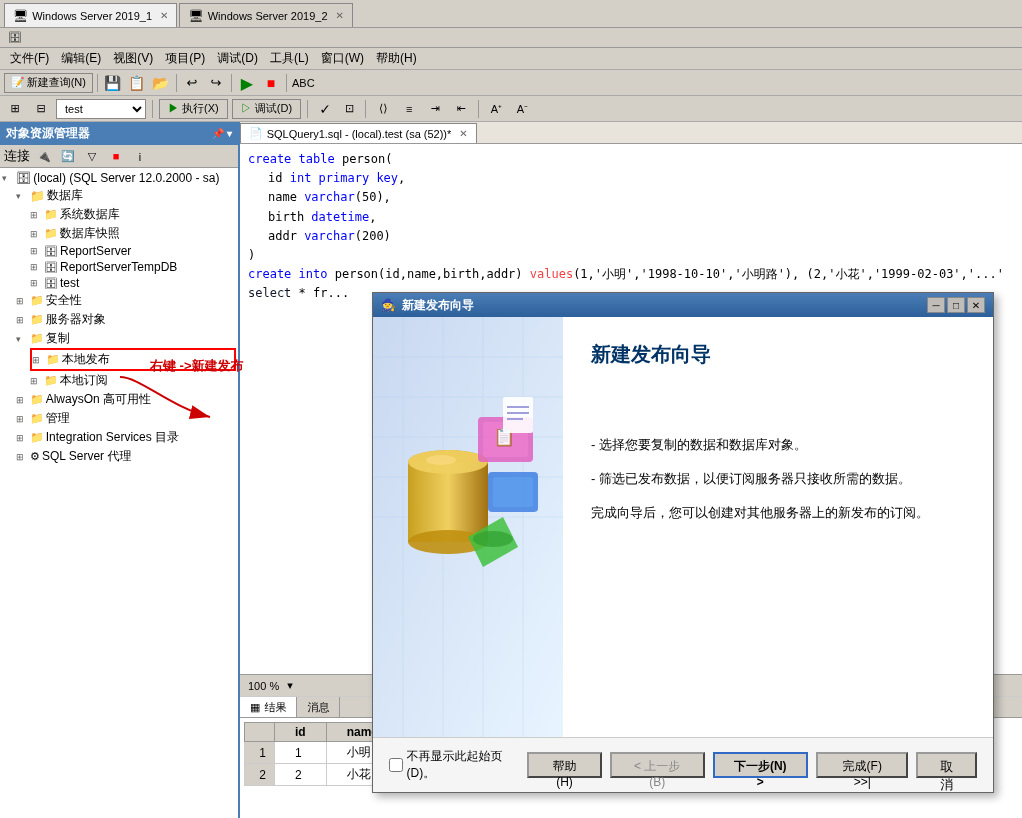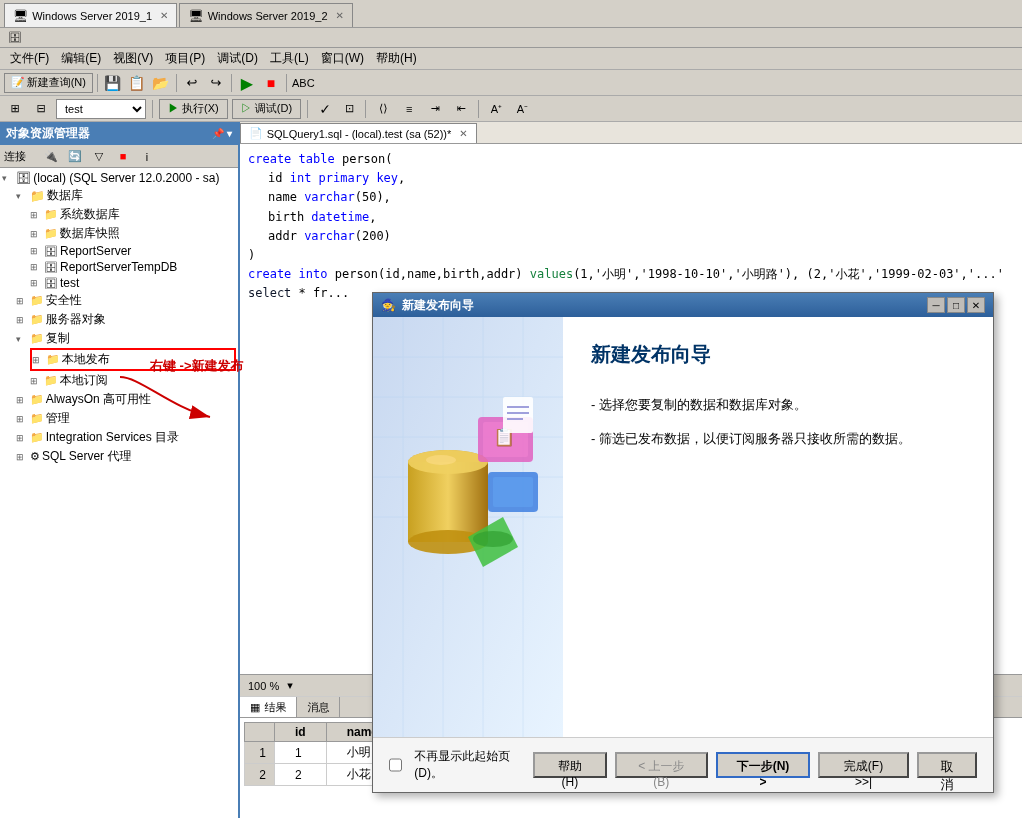--- a/index.html
+++ b/index.html
@@ -87,21 +87,21 @@
 
   <div style="width:240px;background:white;border-right:2px solid #4a7eb5;display:flex;flex-direction:column;position:relative;">
     <div style="background:#4a7eb5;color:white;padding:3px 6px;font-size:12px;font-weight:bold;display:flex;align-items:center;justify-content:space-between;">
       <span>对象资源管理器</span>
       <div style="display:flex;gap:2px;">
         <span style="cursor:pointer;font-size:10px;">📌</span>
         <span style="cursor:pointer;font-size:10px;">▾</span>
       </div>
     </div>
     <div style="background:#d4d0c8;padding:2px 4px;display:flex;align-items:center;gap:4px;border-bottom:1px solid #999;">
-      <span style="font-size:11px;margin-right:11px;">连接</span>
+      <span style="font-size:13px;margin-right:0;">连接</span>
       <button style="width:20px;height:18px;background:#d4d0c8;border:1px solid transparent;font-size:11px;cursor:pointer;">🔌</button>
       <button style="width:20px;height:18px;background:#d4d0c8;border:1px solid transparent;font-size:11px;cursor:pointer;">🔄</button>
       <button style="width:20px;height:18px;background:#d4d0c8;border:1px solid transparent;font-size:11px;cursor:pointer;">▽</button>
       <button style="width:20px;height:18px;background:#d4d0c8;border:1px solid transparent;font-size:11px;cursor:pointer;color:red;">■</button>
       <button style="width:20px;height:18px;background:#d4d0c8;border:1px solid transparent;font-size:11px;cursor:pointer;">ℹ</button>
     </div>
     <div style="flex:1;overflow-y:auto;padding:2px;font-size:12px;">
 
       <div style="display:flex;align-items:center;padding:1px 0;cursor:pointer;">
         <span style="width:14px;font-size:9px;color:#666;">▾</span>
@@ -237,21 +237,21 @@
       <div style="color:#000;padding-left:20px;">
         birth <span style="color:blue;">datetime</span>,
       </div>
       <div style="color:#000;padding-left:20px;">
         addr <span style="color:blue;">varchar</span>(200)
       </div>
       <div style="color:#000;">
         )
       </div>
       <div style="color:#000;">
-        <span style="color:blue;">create into</span> person(id,name,birth,addr) <span style="color:#15803d;">values</span>(1,'小明','1998-10-10','小明路'), (2,'小花','1999-02-03','...'
+        <span style="color:blue;">create into</span> person(id,name,birth,addr) <span style="color:#ef4444;">values</span>(1,'小明','1998-10-10','小明路'), (2,'小花','1999-02-03','...'
       </div>
       <div style="color:#000;">
         <span style="color:#0f172a;">select</span> * fr...
       </div>
     </div>
 
     <div style="height:22px;background:#d4d0c8;display:flex;align-items:center;padding:0 8px;font-size:11px;border-top:1px solid #999;gap:8px;">
       <span>100 %</span>
       <span style="cursor:pointer;">▾</span>
     </div>
@@ -362,28 +362,29 @@
           <rect x="130" y="80" width="30" height="36" rx="2" fill="white" opacity="0.9"></rect>
           <line x1="134" y1="90" x2="156" y2="90" stroke="#8080d0" stroke-width="1.5"></line>
           <line x1="134" y1="96" x2="156" y2="96" stroke="#8080d0" stroke-width="1.5"></line>
           <line x1="134" y1="102" x2="150" y2="102" stroke="#8080d0" stroke-width="1.5"></line>
         </svg>
       </div>
 
       <div style="flex:1;padding:24px 28px;display:flex;flex-direction:column;">
         <h2 style="font-size:20px;font-weight:bold;color:#003366;margin-bottom:24px;">新建发布向导</h2>
         <div style="font-size:13px;line-height:2;color:#000;">
-          <p style="margin-bottom:8px;">- 选择您要复制的数据和数据库对象。</p>
+          <p style="margin-bottom:8px;margin-top:40px;">- 选择您要复制的数据和数据库对象。</p>
           <p style="margin-bottom:8px;">- 筛选已发布数据，以便订阅服务器只接收所需的数据。</p>
+          <p style="margin-bottom:8px;">完成向导后，您可以创建对其他服务器上的新发布的订阅。</p>
         </div>
       </div>
     </div>
 
     <div style="padding:10px 16px;border-top:1px solid #ccc;display:flex;align-items:center;justify-content:space-between;background:#f5f5f5;">
-      <div style="display:flex;align-items:center;gap:12px;font-size:12px;">
+      <div style="display:flex;align-items:center;gap:4px;font-size:12px;">
         <input type="checkbox" id="dontshow" style="width: 14px; height: 14px;">
         <label for="dontshow">不再显示此起始页(D)。</label>
       </div>
       <div style="display:flex;gap:8px;">
         <button style="padding:4px 16px;background:#d4d0c8;border:2px outset #999;font-size:12px;cursor:pointer;height:26px;min-width:70px;">帮助(H)</button>
         <button style="padding:4px 16px;background:#d4d0c8;border:2px outset #999;font-size:12px;cursor:pointer;height:26px;min-width:80px;color:#888;">&lt; 上一步(B)</button>
         <button style="padding:4px 16px;background:#d4d0c8;border:2px solid #316ac5;font-size:12px;cursor:pointer;height:26px;min-width:90px;font-weight:bold;">下一步(N) &gt;</button>
         <button style="padding:4px 16px;background:#d4d0c8;border:2px outset #999;font-size:12px;cursor:pointer;height:26px;min-width:90px;color:#000000;">完成(F) &gt;&gt;|</button>
         <button style="padding:4px 16px;background:#d4d0c8;border:2px outset #999;font-size:13px;cursor:pointer;height:26px;min-width:60px;">取消</button>
       </div>

